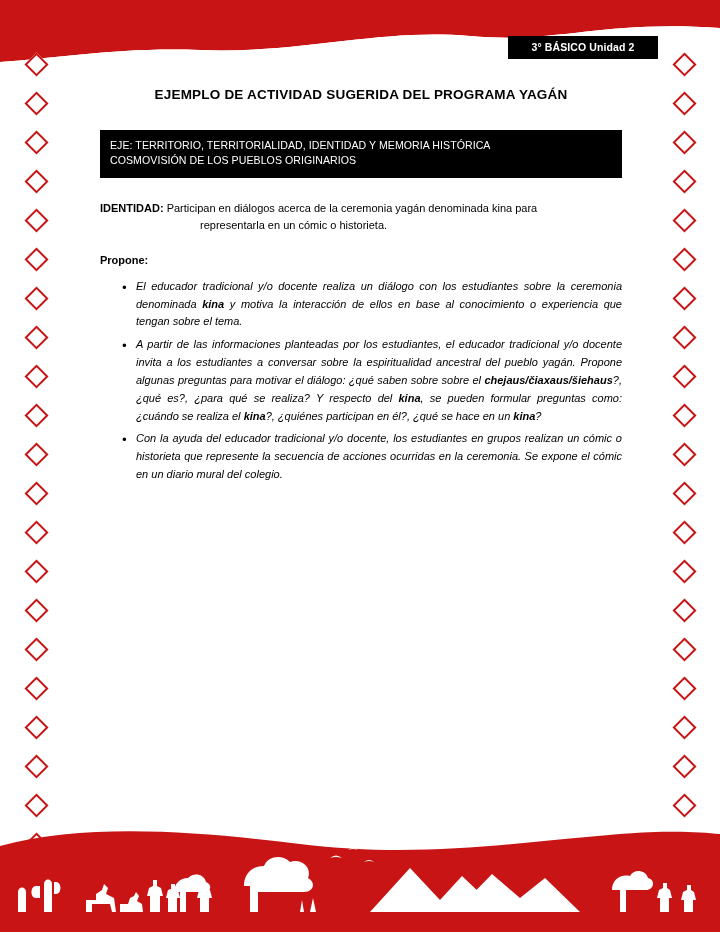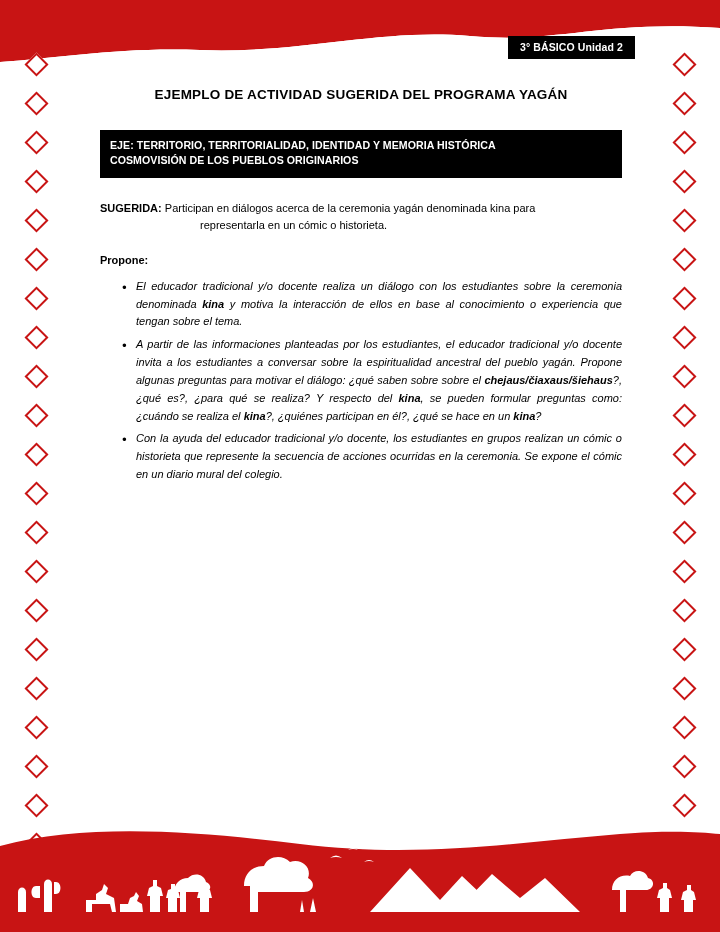--- a/index.html
+++ b/index.html
@@ -59,21 +59,21 @@
     background: #ffffff;
     border: 2.5px solid #c81414;
     transform: rotate(45deg);
   }
 
   
   .unit-badge {
     position: absolute;
     top: 36px;
     left: 508px;
-    width: 127px;
+    width: 150px;
     height: 23px;
     background: #000000;
     color: #ffffff;
     font-size: 10.5px;
     font-weight: bold;
     line-height: 23px;
     text-align: center;
     letter-spacing: 0.1px;
   }
 
@@ -93,21 +93,21 @@
     letter-spacing: 0.2px;
     margin: 5px 0 0 0;
   }
 
   .eje-box {
     margin-top: 28px;
     background: #000000;
     color: #ffffff;
     padding: 8px 10px 9px 10px;
     font-size: 10.6px;
-    font-weight: bold;
+    font-weight: normal;
     line-height: 1.45;
   }
   .eje-box div { letter-spacing: 0.05px; }
 
   .activity {
     margin-top: 22px;
     font-size: 11px;
     color: #000000;
     line-height: 1.55;
     text-align: justify;
@@ -221,21 +221,21 @@
   <div class="content">
 
     <div class="doc-title">EJEMPLO DE ACTIVIDAD SUGERIDA DEL PROGRAMA YAGÁN</div>
 
     <div class="eje-box">
       <div>EJE: TERRITORIO, TERRITORIALIDAD, IDENTIDAD Y MEMORIA HISTÓRICA</div>
       <div>COSMOVISIÓN DE LOS PUEBLOS ORIGINARIOS</div>
     </div>
 
     <div class="activity">
-      <span class="lbl">SUGERIDA:</span>
+      <span class="lbl">IDENTIDAD:</span>
       <span>Participan en diálogos acerca de la ceremonia yagán denominada kina para</span>
       <span class="indent-line">representarla en un cómic o historieta.</span>
     </div>
 
     <div class="examples-label">Propone:</div>
 
     <ul class="examples" id="examples-list">
         <li><span>El educador tradicional y/o docente realiza un diálogo con los estudiantes sobre la ceremonia denominada </span><span class="b">kina</span><span> y motiva la interacción de ellos en base al conocimiento o experiencia que tengan sobre el tema.</span></li>
         <li><span>A partir de las informaciones planteadas por los estudiantes, el educador tradicional y/o docente invita a los estudiantes a conversar sobre la espiritualidad ancestral del pueblo yagán. Propone algunas preguntas para motivar el diálogo: ¿qué saben sobre sobre el </span><span class="b">chejaus/čiaxaus/šiehaus</span><span>?, ¿qué es?, ¿para qué se realiza? Y respecto del </span><span class="b">kina</span><span>, se pueden formular preguntas como: ¿cuándo se realiza el </span><span class="b">kina</span><span>?, ¿quiénes participan en él?, ¿qué se hace en un </span><span class="b">kina</span><span>?</span></li>
         <li><span>Con la ayuda del educador tradicional y/o docente, los estudiantes en grupos realizan un cómic o historieta que represente la secuencia de acciones ocurridas en la ceremonia. Se expone el cómic en un diario mural del colegio.</span></li>

